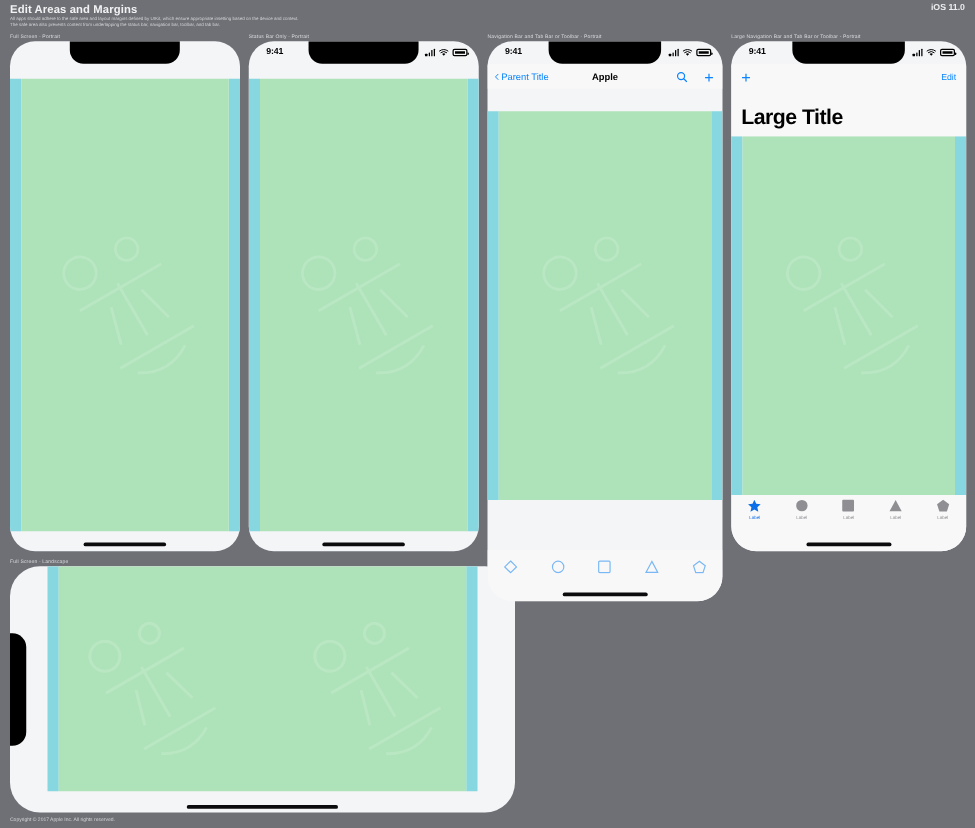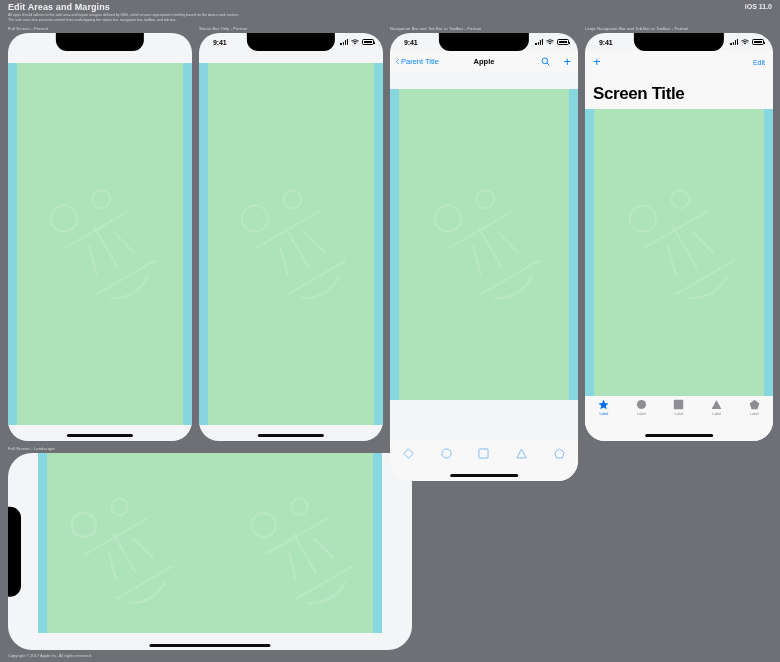--- a/index.html
+++ b/index.html
@@ -349,21 +349,21 @@
           </div>
         </div>
 
         <div class="navbar" style="top:18px; height:58px;">
           <div class="nav-actions" style="left:8px; right:auto; top:4px;">
             <span class="nav-plus">+</span>
           </div>
           <div class="nav-actions" style="right:8px; top:8px;">
             <span class="nav-edit">Edit</span>
           </div>
-          <div class="large-title" style="bottom:5px;">Screen Title</div>
+          <div class="large-title" style="bottom:5px;">Large Title</div>
         </div>
 
         <div class="bottombar" style="height:45px;">
           <div class="bar-items">
             <div class="bar-item tab-item active">
               <svg width="11" height="11" viewBox="0 0 14 14">
                 <path d="M7 .9 L8.9 5.1 L13.4 5.6 L10 8.7 L11 13.2 L7 10.9 L3 13.2 L4 8.7 L.6 5.6 L5.1 5.1 Z" fill="#0a6fe8"></path>
               </svg>
               <span class="tab-label">Label</span>
             </div>

